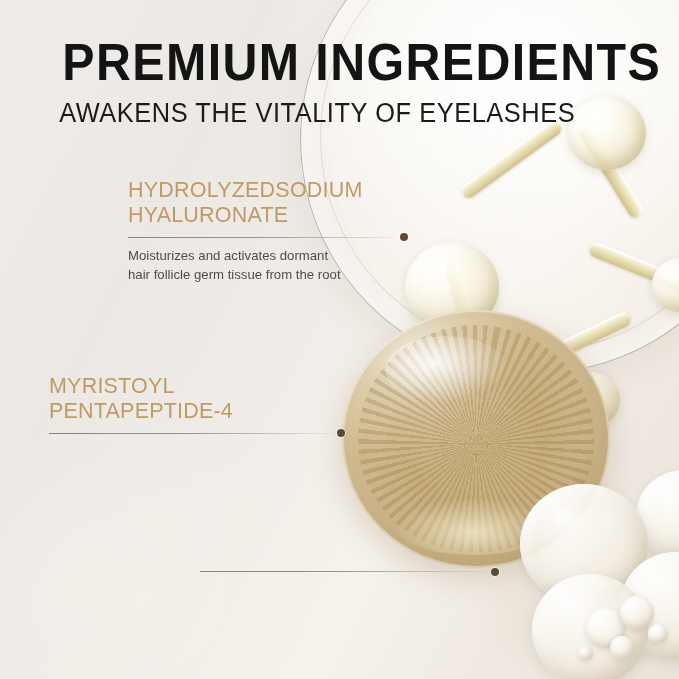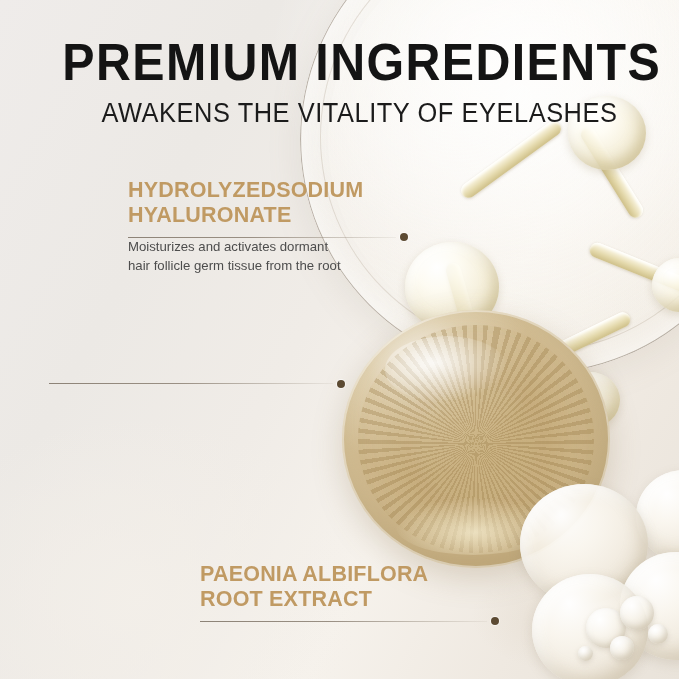--- a/index.html
+++ b/index.html
@@ -147,54 +147,55 @@
   
   .puddle {
     width:230px; height:120px; left:470px; top:556px;
     border-radius:50%;
     background:radial-gradient(ellipse at 50% 50%, rgba(198,182,156,.22), rgba(198,182,156,0) 70%);
   }
 
   
   .content { position:absolute; inset:0; }
 
-  .head-wrap { position:absolute; left:0; right:0; top:36px; text-align:center;padding-left:40px; }
+  .head-wrap { position:absolute; left:0; right:0; top:36px; text-align:left;padding-left:40px; }
 
   .title {
     font-family:"Liberation Sans Narrow","Liberation Sans", sans-serif;
     font-size:52px; font-weight:700; letter-spacing:1.5px;
     color:#141414; line-height:1; white-space:nowrap;
     transform:scaleX(.93); transform-origin:center;
   }
   .subtitle {
     margin-top:12px;
     font-family:"Liberation Sans Narrow","Liberation Sans", sans-serif;
     font-size:27px; font-weight:400; letter-spacing:.6px;
     color:#1b1b1b; line-height:1; white-space:nowrap;
     transform:scaleX(.94); transform-origin:center;
   }
 
   .block { position:absolute; }
   .block .name {
-    font-size:21.5px; font-weight:700; letter-spacing:.2px;
+    font-size:21.5px; font-weight:400; letter-spacing:.2px;
     color:#c09a63; line-height:1.16; text-transform:uppercase;
     white-space:pre-line;
   }
   .rule {
     position:relative;
     height:1px; margin-top:9px;
     background:linear-gradient(90deg, #8d8377 0%, #9a9084 46%, rgba(160,150,136,.42) 82%, rgba(160,150,136,.10) 100%);
   }
   .rule .dot {
     position:absolute; right:-12px; top:-3.5px;
     width:8px; height:8px; border-radius:50%;
     background:#5c4a32;
     box-shadow:0 0 0 1px rgba(255,255,255,.55);
   }
   .block .desc {
+    margin-top:9px;
     font-size:13.2px; font-weight:400; line-height:1.42;
     color:#4d4d4d; white-space:pre-line;
   }
 
   
   #blk1 { left:128px; top:178px; width:268px; }
   #blk2 { left:49px;  top:374px; width:284px; }
   #blk3 { left:200px; top:562px; width:287px; }
 </style>
 </head>
@@ -250,27 +251,27 @@
       <div class="name">HYDROLYZEDSODIUM
 HYALURONATE</div>
       <div class="rule">
         <span class="dot"></span>
       </div>
       <div class="desc">Moisturizes and activates dormant
 hair follicle germ tissue from the root</div>
     </div>
 
     <div class="block" id="blk2">
+      <div class="name">MYRISTOYL
+PENTAPEPTIDE-4</div>
       <div class="rule">
         <span class="dot"></span>
       </div>
     </div>
 
     <div class="block" id="blk3">
-      <div class="name">PAEONIA ALBIFLORA
-ROOT EXTRACT</div>
       <div class="rule">
         <span class="dot"></span>
       </div>
     </div>
 
   </div>
 </div>
 
 </body></html>

